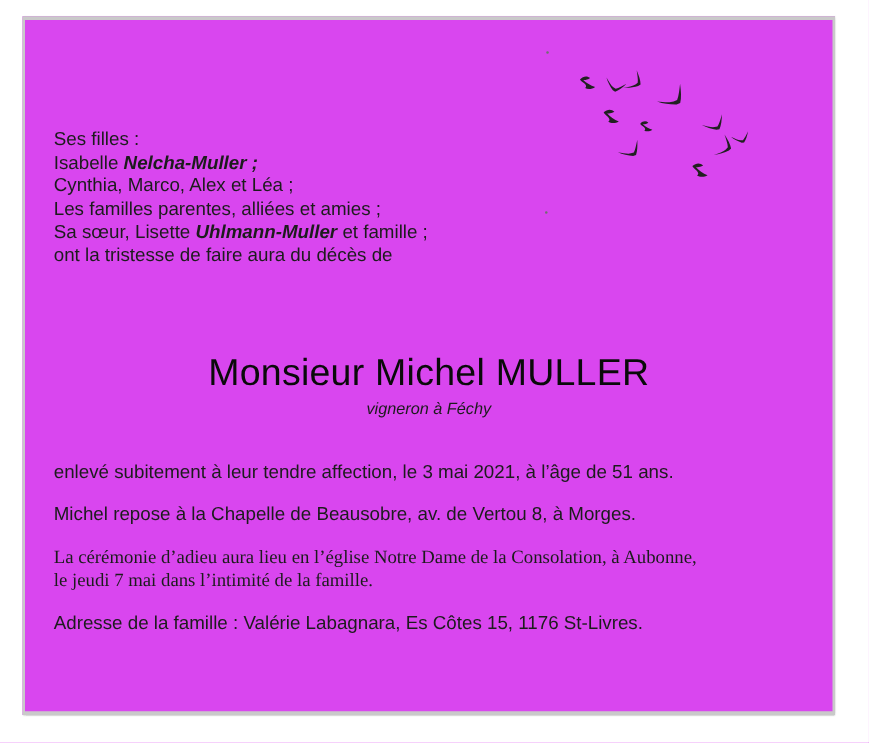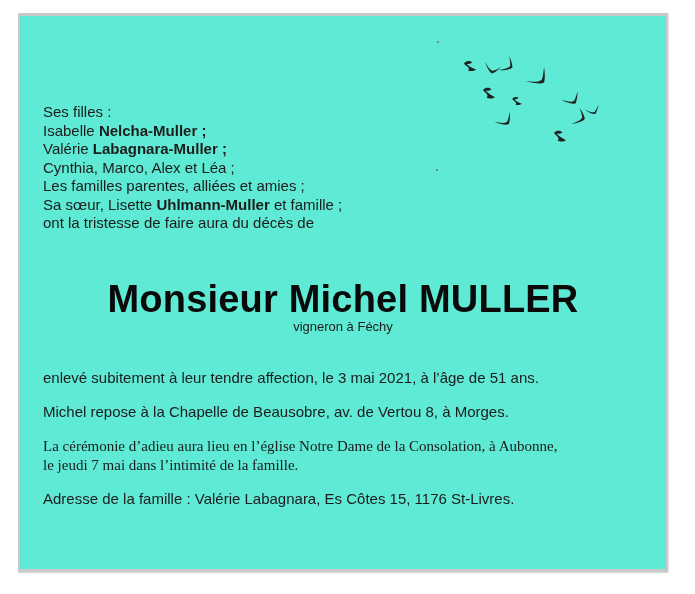--- a/index.html
+++ b/index.html
@@ -10,60 +10,61 @@
     height: 594px;
     font-family: "Liberation Sans", sans-serif;
     overflow: hidden;
   }
   .scan-page {
     position: absolute;
     left: 18px;
     top: 13px;
     width: 646px;
     height: 553px;
-    background: #5eead4;
+    background: #d946ef;
     border: 2px solid #c9c9c9;
     border-top-width: 3px;
     border-bottom-width: 3px;
     box-shadow: 0 1px 1px rgba(0,0,0,0.14), 1px 0 1px rgba(0,0,0,0.06);
   }
   .birds {
     position: absolute;
     left: 430px;
     top: 34px;
   }
   .intro {
     position: absolute;
     left: 23px;
     top: 87px;
     font-size: 15px;
     line-height: 18.5px;
     color: #1c1c1c;
     white-space: nowrap;
   }
-  .intro b { font-weight: bold; }
+  .intro b { font-weight: bold; font-style: italic; }
   .deceased-title {
     position: absolute;
     left: 0;
     top: 267px;
     width: 100%;
     text-align: center;
-    font-size: 38px;
-    font-weight: bold;
+    font-size: 30px;
+    font-weight: normal;
     line-height: 32px;
     color: #0a0a0a;
     letter-spacing: 0.2px;
   }
   .deceased-subtitle {
     position: absolute;
     left: 0;
     top: 303px;
     width: 100%;
     text-align: center;
     font-size: 13px;
+    font-style: italic;
     line-height: 16px;
     color: #1c1c1c;
   }
   .bodytext {
     position: absolute;
     left: 23px;
     right: 25px;
     top: 353px;
     font-size: 15px;
     line-height: 18.5px;
@@ -98,21 +99,20 @@
       <use href="#bird-a" fill="#212121" transform="translate(55,71) rotate(-35) scale(1.15) translate(-8,-4.8)"></use>
       <use href="#bird-a" fill="#212121" transform="translate(122,50) rotate(-30) scale(1.15) translate(-8,-4.8)"></use>
       <use href="#bird-a" fill="#212121" transform="translate(130,68) rotate(-65) scale(1.15) translate(-8,-4.8)"></use>
       <use href="#bird-a" fill="#212121" transform="translate(143,61) rotate(-20) scale(0.9) translate(-8,-4.8)"></use>
       <use href="#bird-b" fill="#212121" transform="translate(110,86) rotate(5) scale(1.05) translate(-7.5,-5)"></use>
     </svg>
 
   <div class="intro">
     <div><span>Ses filles :</span><b></b><span></span></div>
     <div><span>Isabelle </span><b>Nelcha-Muller ;</b><span></span></div>
-    <div><span>Valérie </span><b>Labagnara-Muller ;</b><span></span></div>
     <div><span>Cynthia, Marco, Alex et Léa ;</span><b></b><span></span></div>
     <div><span>Les familles parentes, alliées et amies ;</span><b></b><span></span></div>
     <div><span>Sa sœur, Lisette </span><b>Uhlmann-Muller</b><span> et famille ;</span></div>
     <div><span>ont la tristesse de faire aura du décès de</span><b></b><span></span></div>
   </div>
 
   <div class="deceased-title">Monsieur Michel MULLER</div>
   <div class="deceased-subtitle">vigneron à Féchy</div>
 
   <div class="bodytext">

